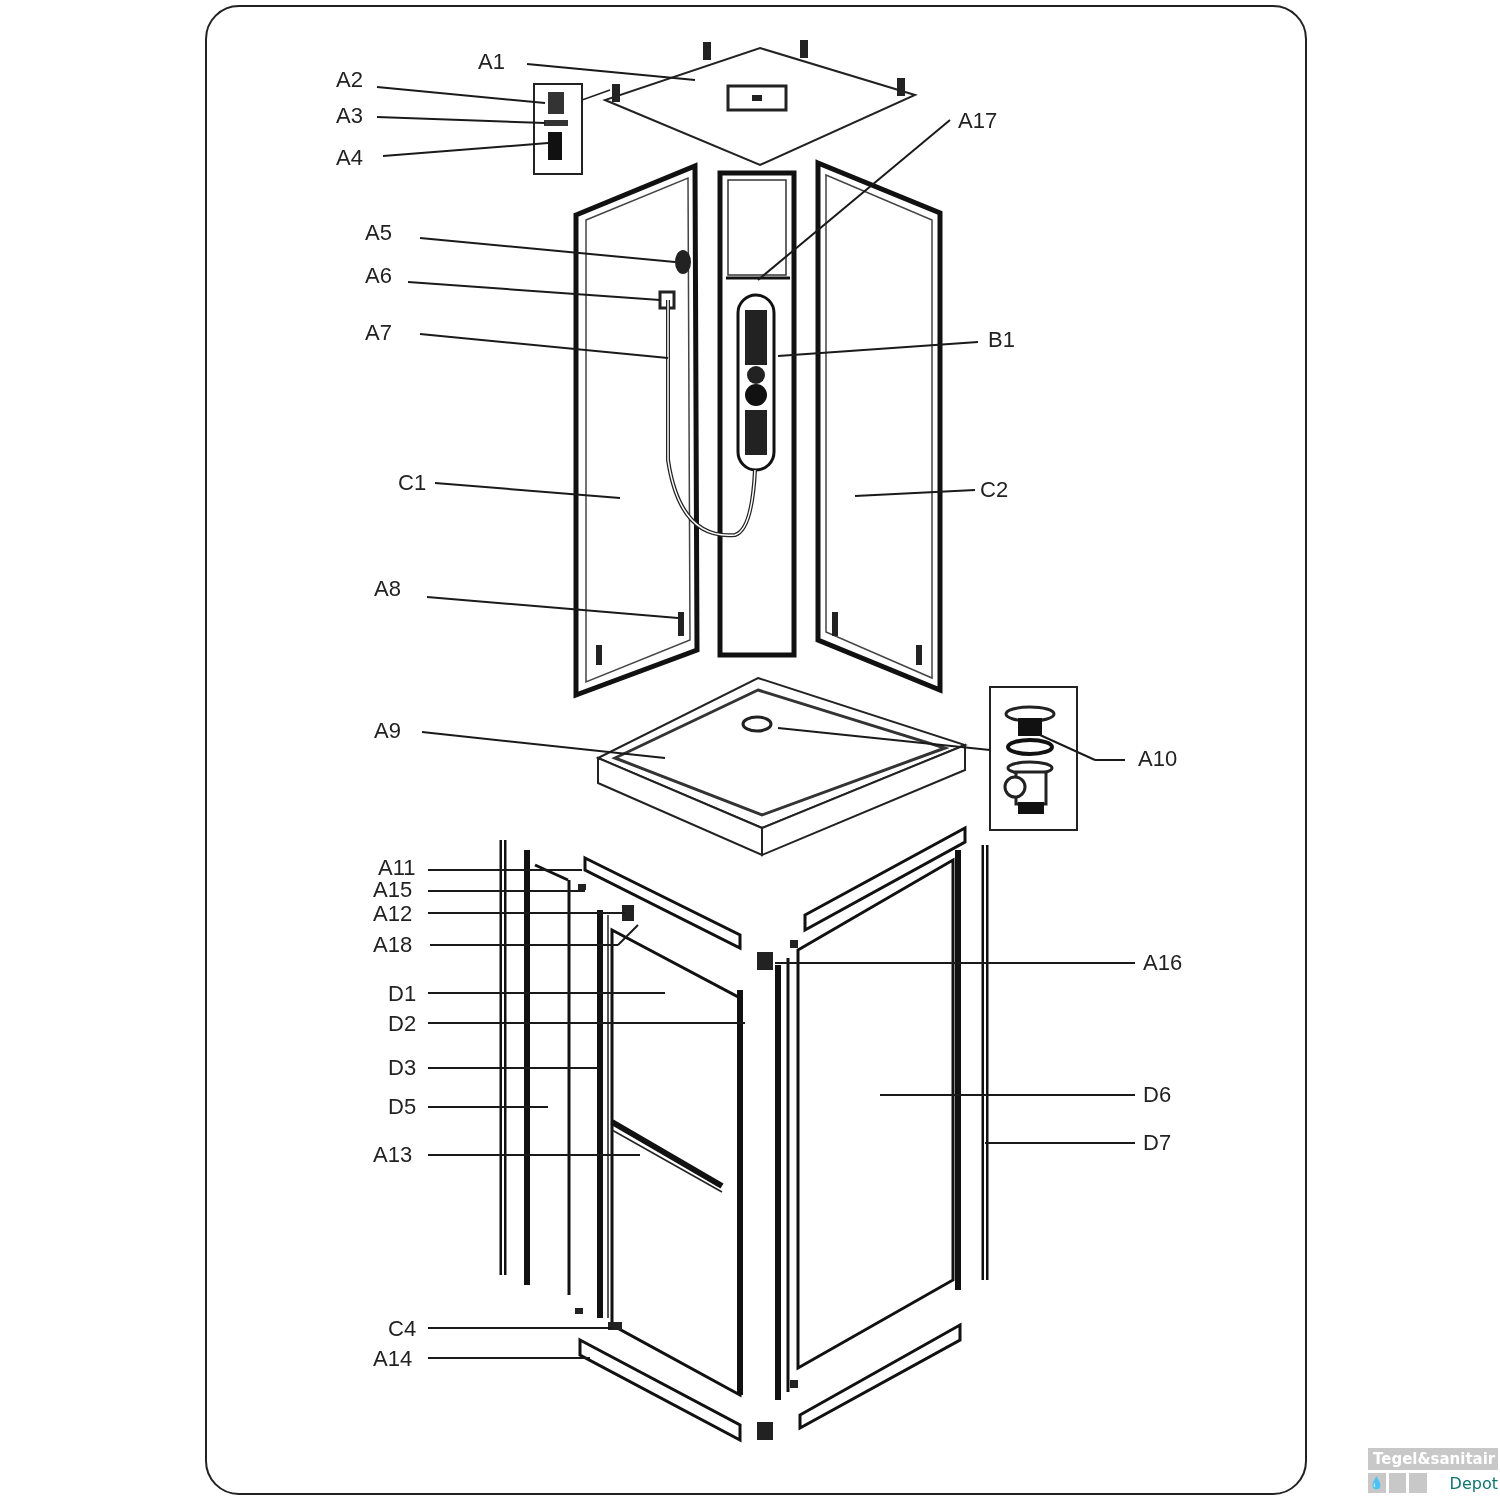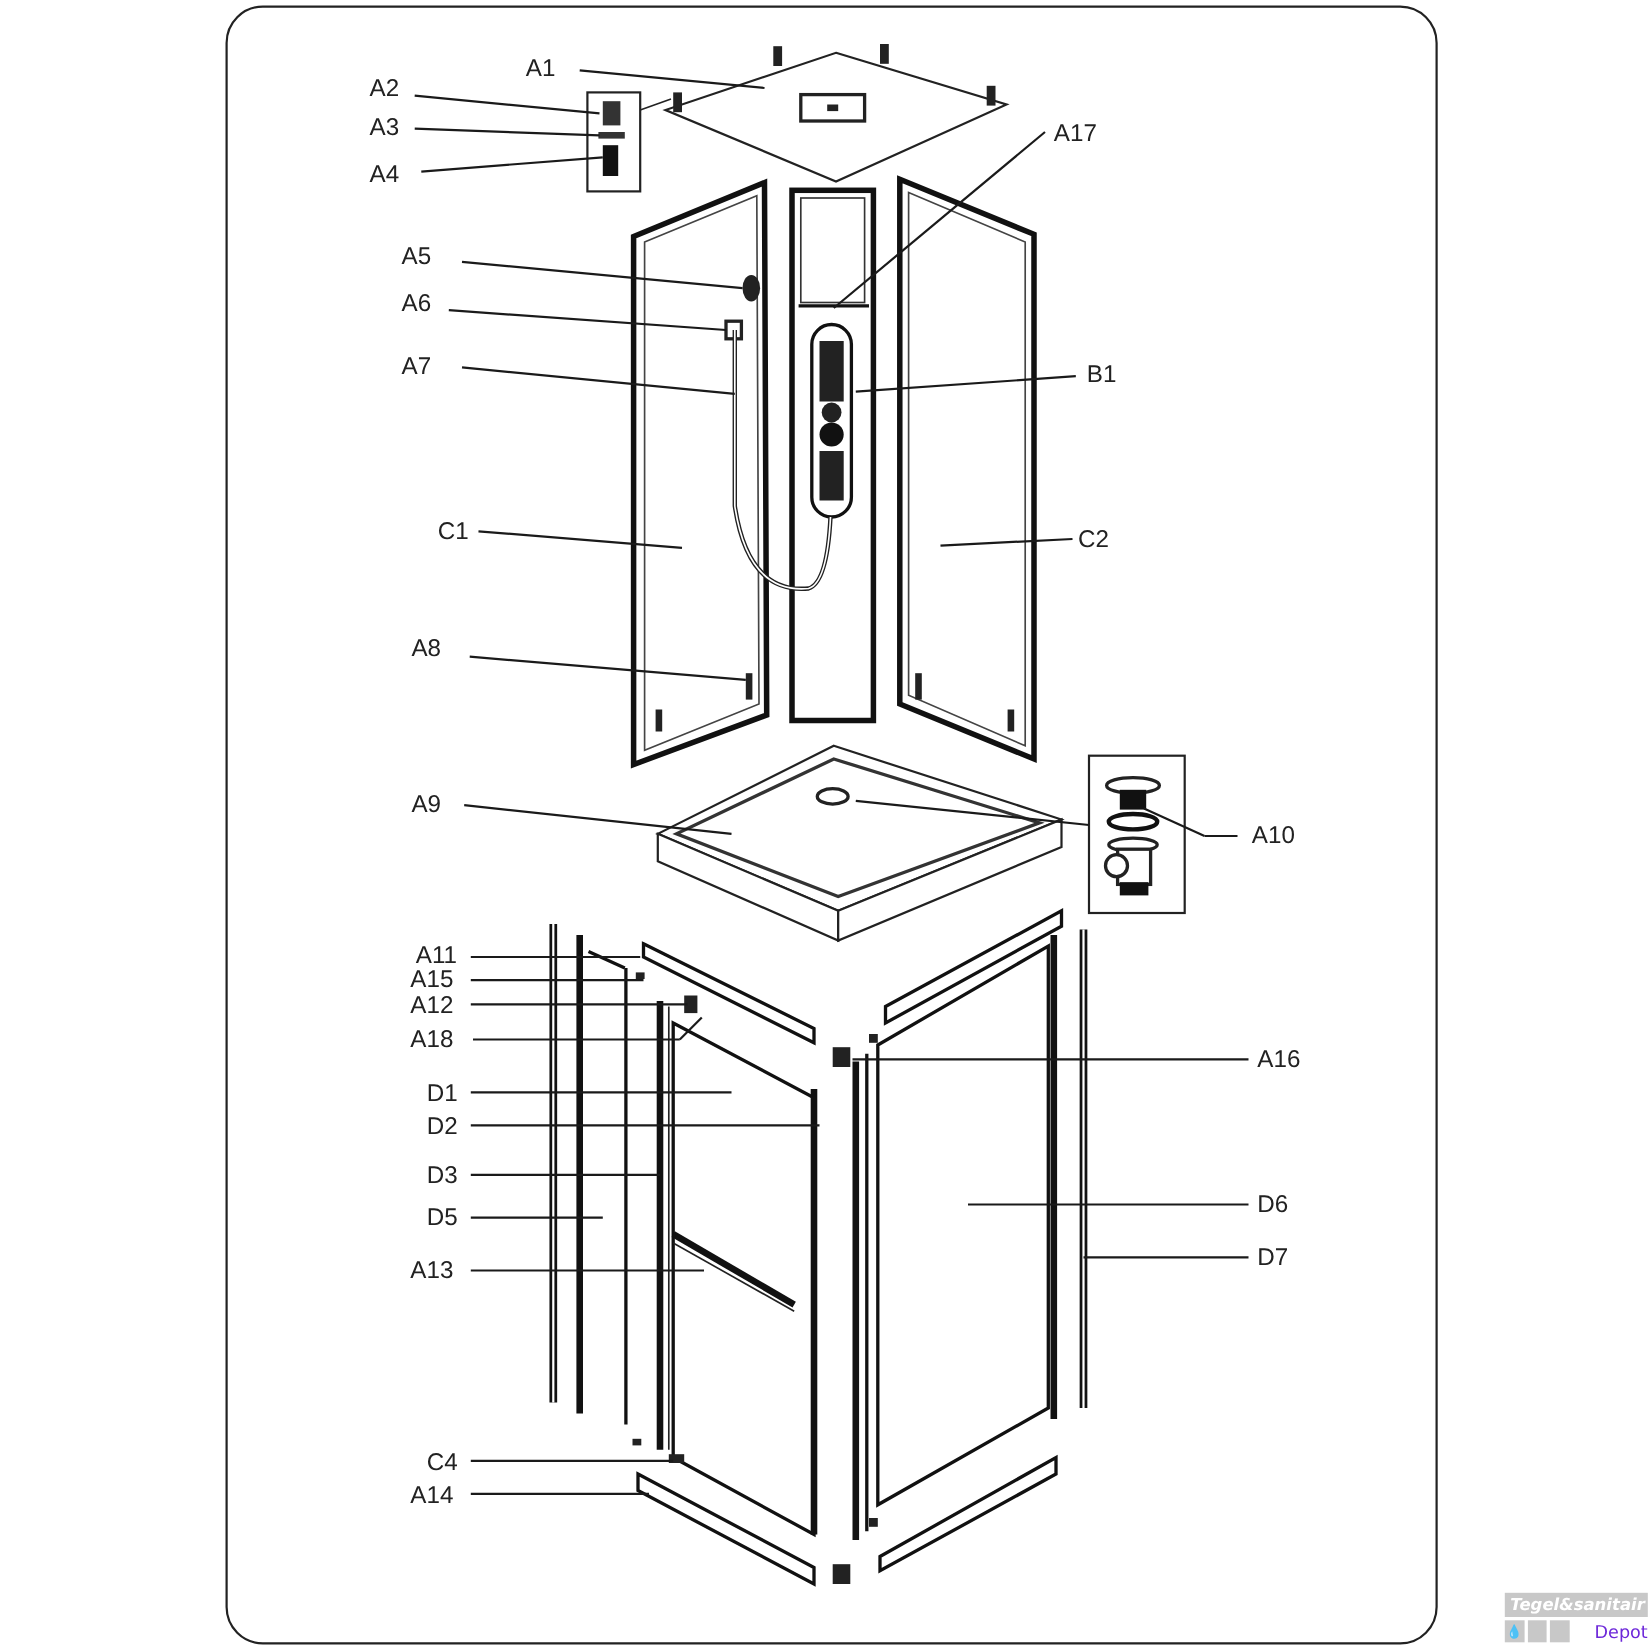--- a/index.html
+++ b/index.html
@@ -5,24 +5,24 @@
   html,body{margin:0;padding:0;background:#ffffff;}
   body{width:1500px;height:1500px;position:relative;overflow:hidden;font-family:"Liberation Sans",sans-serif;}
   #frame{position:absolute;left:205px;top:5px;width:1102px;height:1490px;border:2px solid #222;border-radius:34px;box-sizing:border-box;}
   svg#dia{position:absolute;left:0;top:0;}
   .lbl{font-family:"Liberation Sans",sans-serif;font-size:22px;fill:#222;}
   .ln{stroke:#1a1a1a;stroke-width:2;fill:none;}
   .thick{stroke:#111;stroke-width:6;fill:none;}
   .med{stroke:#111;stroke-width:3;fill:none;}
   .thin{stroke:#222;stroke-width:1.5;fill:none;}
   #wm{position:absolute;left:1368px;top:1448px;width:130px;}
-  #wm .t1{background:#c8c8c8;color:#fff;font-weight:bold;font-size:15px;padding:2px 5px;font-family:"DejaVu Sans",sans-serif;font-style:italic;}
+  #wm .t1{background:#c8c8c8;color:#fff;font-weight:bold;font-size:15px;padding:2px 5px;font-family:"DejaVu Sans",sans-serif;}
   #wm .row{display:flex;gap:3px;margin-top:3px;align-items:center;}
   #wm .sq{width:20px;height:20px;background:#c8c8c8;color:#fff;font-size:12px;text-align:center;line-height:20px;}
-  #wm .t2{color:#6d28d9;font-size:16px;margin-left:20px;font-family:"DejaVu Sans",sans-serif;}
+  #wm .t2{color:#0f766e;font-size:16px;margin-left:20px;font-family:"DejaVu Sans",sans-serif;}
 </style>
 </head>
 <body>
 
 <div id="frame"></div>
 
 <svg id="dia" width="1500" height="1500" viewBox="0 0 1500 1500">
 
   <g>
     <polygon points="760,48 915,95 760,165 605,100" fill="#fff" stroke="#222" stroke-width="2"></polygon>

